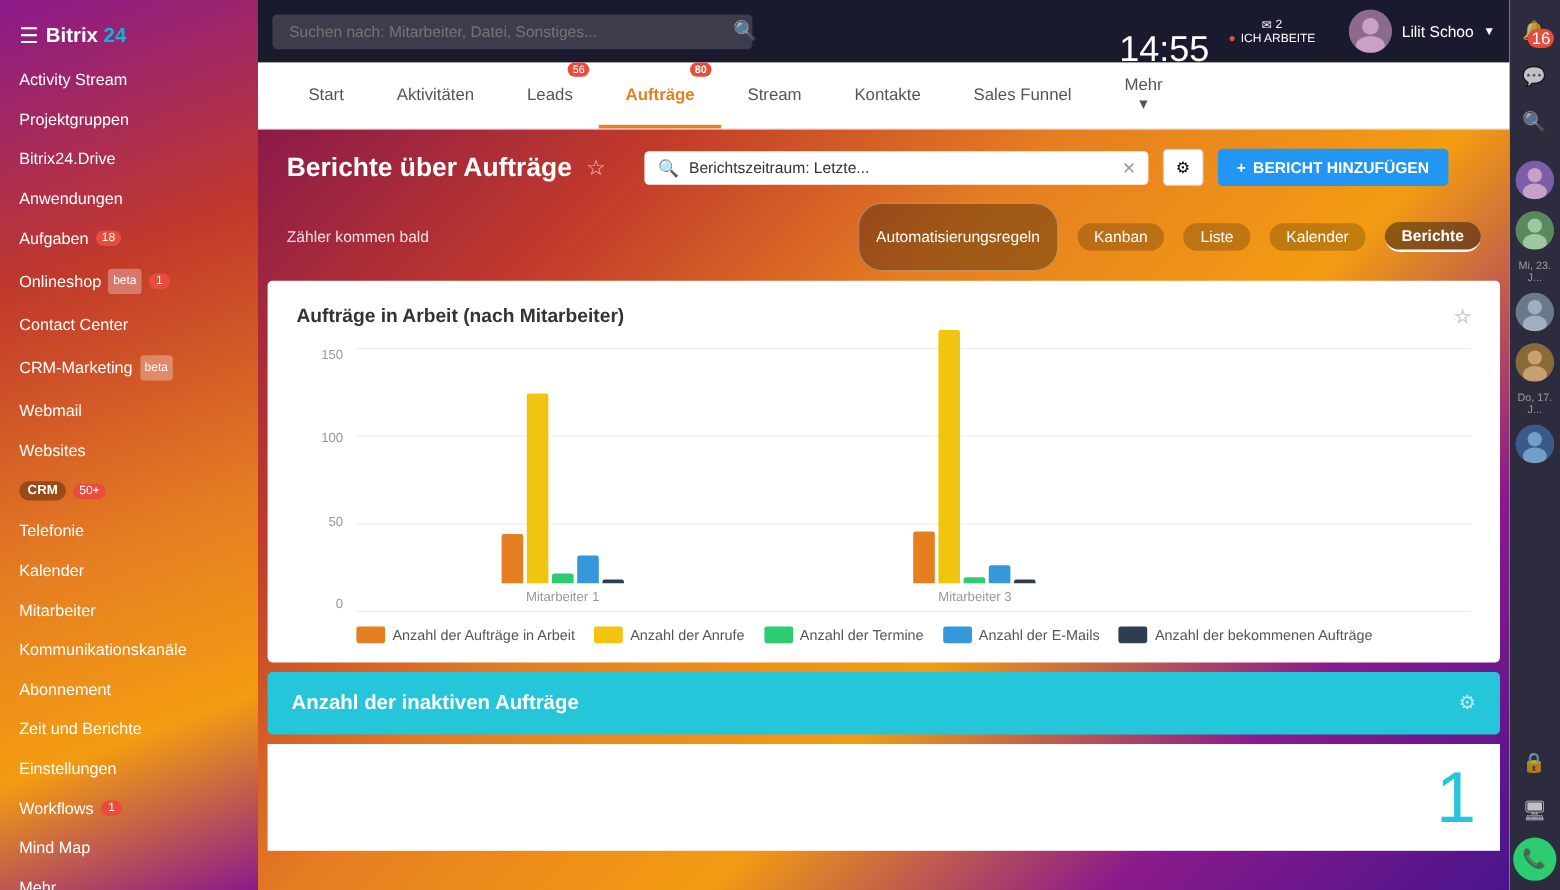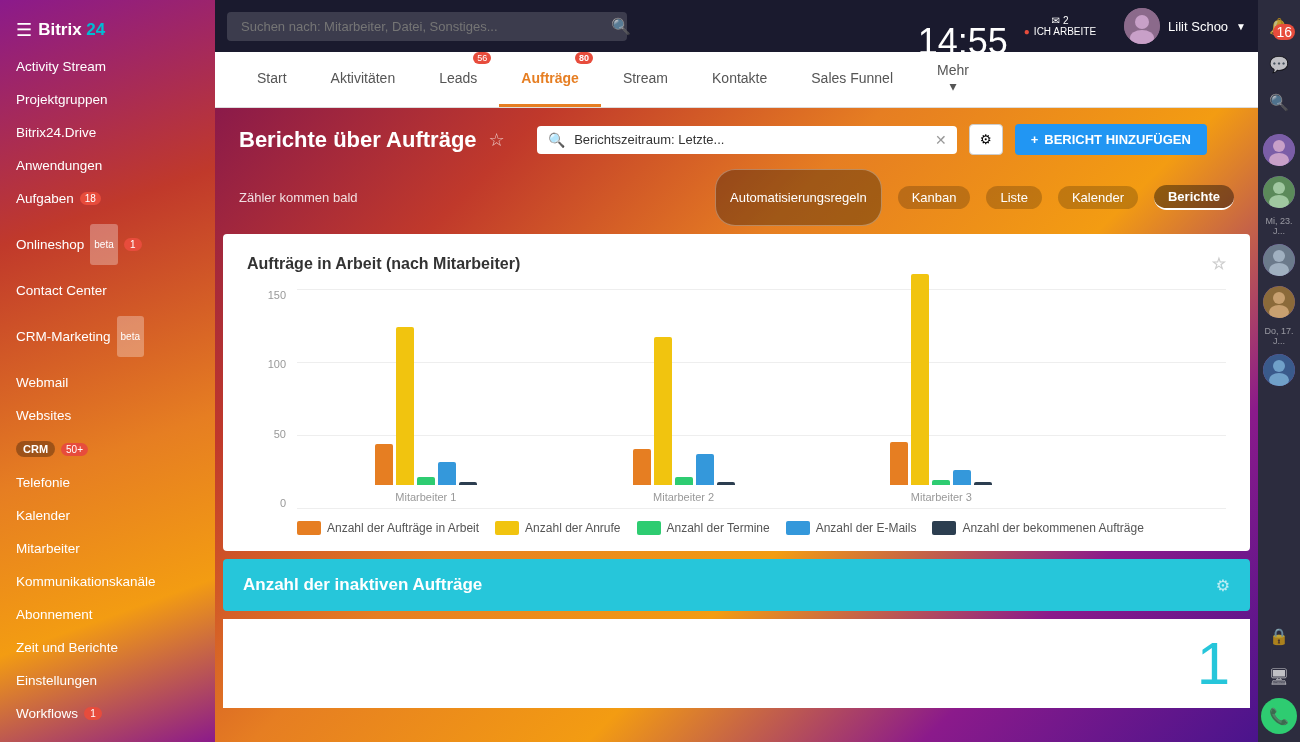--- a/index.html
+++ b/index.html
@@ -31,21 +31,21 @@
       font-size: 10px;
       padding: 1px 5px;
       min-width: 18px;
       text-align: center;
     }
     .badge-gray {
       background: rgba(255,255,255,0.3);
       color: white;
       border-radius: 3px;
       font-size: 10px;
-      padding: 15px 4px;
+      padding: 5px 4px;
     }
     .crm-item {
       display: flex;
       align-items: center;
       gap: 6px;
       padding: 9px 16px;
     }
     .crm-badge-box {
       background: rgba(0,0,0,0.3);
       border-radius: 10px;
@@ -481,21 +481,21 @@
   </div>
 </div>
 
 <div class="main-area">
 
   <div class="topbar">
     <input class="search-bar" type="text" placeholder="Suchen nach: Mitarbeiter, Datei, Sonstiges..." style="">
     <span style="color:rgba(255,255,255,0.7); font-size:16px; margin-left:-28px;">🔍</span>
 
     <div style="margin-left:auto; display:flex; align-items:center; gap:16px;">
-      <div style="color:white; font-size:36px; font-weight:200;margin-top:31px;">
+      <div style="color:white; font-size:30px; font-weight:200;margin-top:31px;">
         <span>14:55</span>
       </div>
       <div style="display:flex; flex-direction:column; align-items:center;">
         <div style="color:white; font-size:10px; display:flex; align-items:center; gap:3px;">
           <span>✉</span>
           <span>2</span>
         </div>
         <div style="display:flex; align-items:center; gap:4px; font-size:10px; color:white;">
           <span style="color:#e74c3c;">●</span>
           <span>ICH ARBEITE</span>
@@ -596,30 +596,20 @@
             <div class="bars-row">
               <div class="bar bar-orange" style="height:calc(16% * 1.3);"></div>
               <div class="bar bar-yellow" style="height:calc(62% * 1.3);"></div>
               <div class="bar bar-green" style="height:calc(3% * 1.3); min-height:4px;"></div>
               <div class="bar bar-blue" style="height:calc(9% * 1.3);"></div>
               <div class="bar bar-navy" style="height:calc(1% * 1.3); min-height:3px;"></div>
             </div>
             <span class="employee-label">Mitarbeiter 1</span>
           </div>
 
-          <div class="employee-group">
-            <div class="bars-row">
-              <div class="bar bar-orange" style="height:calc(14% * 1.3);"></div>
-              <div class="bar bar-yellow" style="height:calc(58% * 1.3);"></div>
-              <div class="bar bar-green" style="height:calc(3% * 1.3); min-height:4px;"></div>
-              <div class="bar bar-blue" style="height:calc(12% * 1.3);"></div>
-              <div class="bar bar-navy" style="height:calc(1% * 1.3); min-height:3px;"></div>
-            </div>
-            <span class="employee-label">Mitarbeiter 2</span>
-          </div>
 
           <div class="employee-group">
             <div class="bars-row">
               <div class="bar bar-orange" style="height:calc(17% * 1.3);"></div>
               <div class="bar bar-yellow" style="height:calc(83% * 1.3);"></div>
               <div class="bar bar-green" style="height:calc(2% * 1.3); min-height:3px;"></div>
               <div class="bar bar-blue" style="height:calc(6% * 1.3);"></div>
               <div class="bar bar-navy" style="height:calc(1% * 1.3); min-height:3px;"></div>
             </div>
             <span class="employee-label">Mitarbeiter 3</span>

